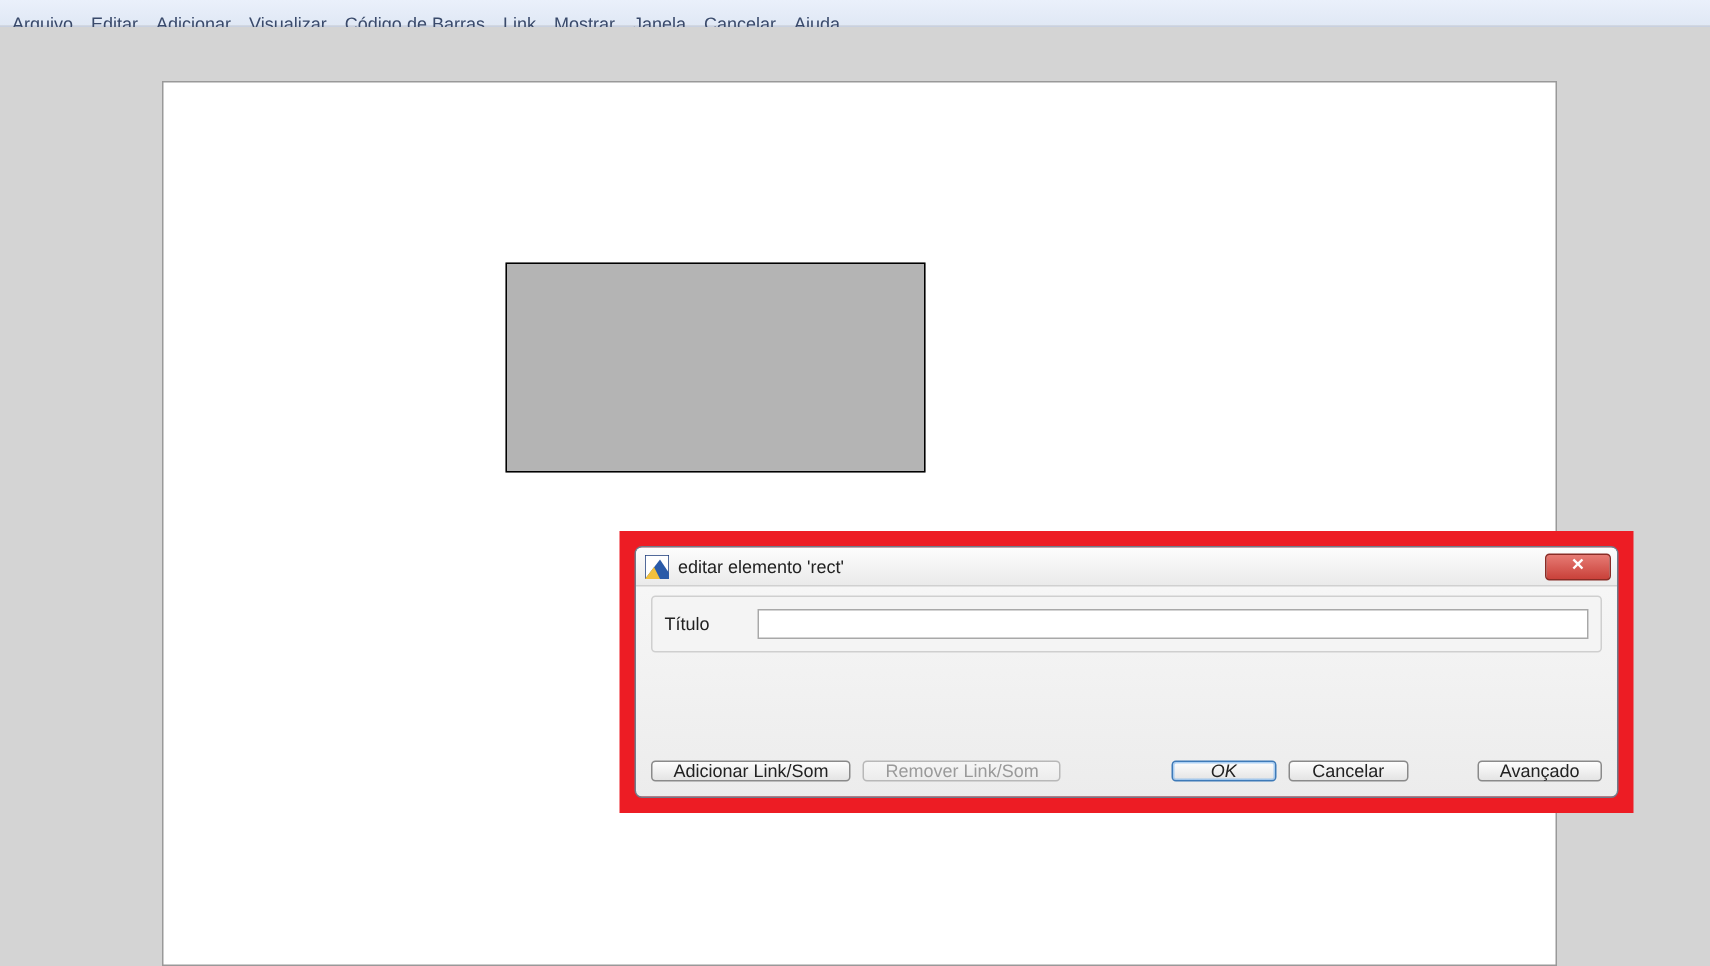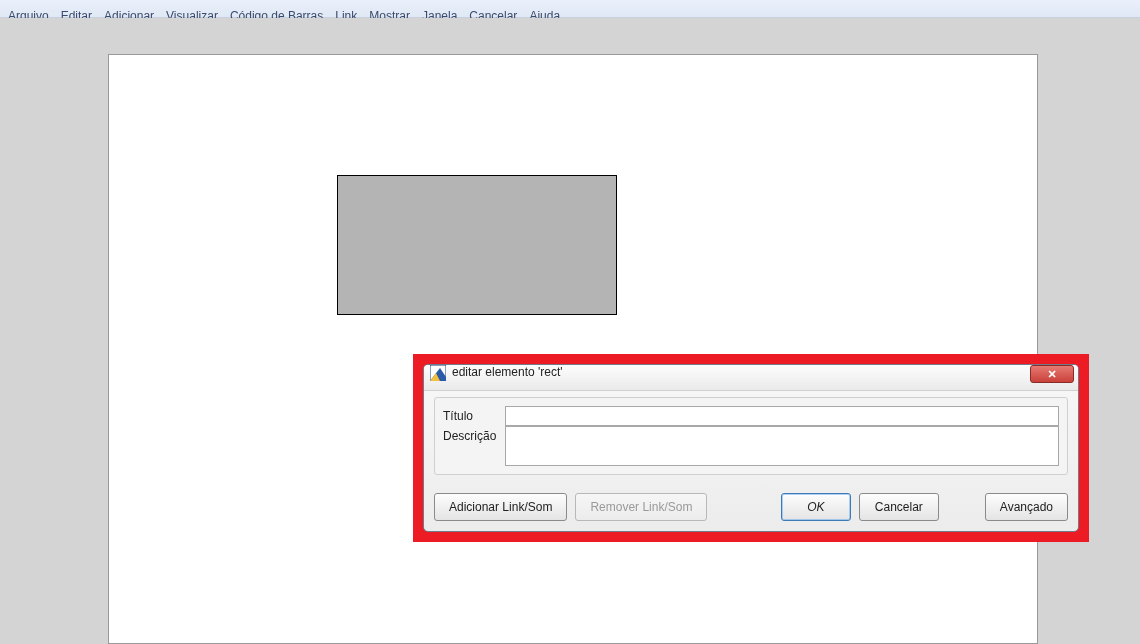--- a/index.html
+++ b/index.html
@@ -70,21 +70,21 @@
     border: 1px solid #6f7b8a;
     border-radius: 5px;
     overflow: hidden;
     display: flex;
     flex-direction: column;
   }
   .titlebar {
     height: 26px;
     background: linear-gradient(#fdfdfd, #eaeaea);
     display: flex;
-    align-items: flex-start;
+    align-items: center;
     padding: 0 4px 0 6px;
     border-bottom: 1px solid #d0d0d0;
   }
   .titlebar .app-icon {
     width: 16px; height: 16px;
     margin-right: 6px;
     display:inline-block;
   }
   .titlebar .title-text {
     flex: 1;
@@ -145,21 +145,21 @@
     height: 40px;
     resize: none;
   }
   .button-row {
     display: flex;
     align-items: center;
     padding: 8px 10px 10px 10px;
     gap: 8px;
   }
   .btn {
-    height: 28px;
+    height: 14px;
     padding: 0 14px;
     border: 1px solid #8a8a8a;
     border-radius: 3px;
     background: linear-gradient(#fdfdfd, #e4e4e4);
     font-family: inherit;
     font-size: 12px;
     color: #222;
     cursor: default;
     display: inline-flex;
     align-items: center;
@@ -213,24 +213,20 @@
           <span>✕</span>
         </div>
       </div>
 
       <div class="dialog-body">
         <div class="fieldbox">
           <div class="row">
             <div class="lbl">Título</div>
             <input class="txt-input" type="text" value="" style="">
           </div>
-          <div class="row">
-            <div class="lbl">Descrição</div>
-            <textarea class="txt-area" style=""></textarea>
-          </div>
         </div>
       </div>
 
       <div class="button-row">
         <button class="btn">Adicionar Link/Som</button>
         <button class="btn disabled">Remover Link/Som</button>
         <div class="spacer-flex"></div>
         <button class="btn primary" style="min-width:70px">OK</button>
         <button class="btn" style="min-width:80px">Cancelar</button>
         <div style="width:30px"></div>

